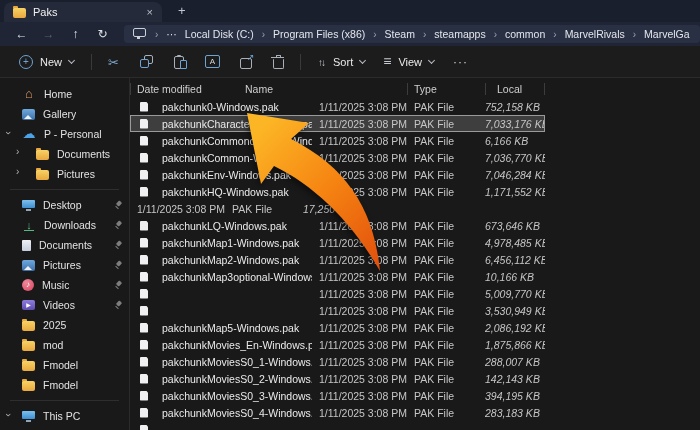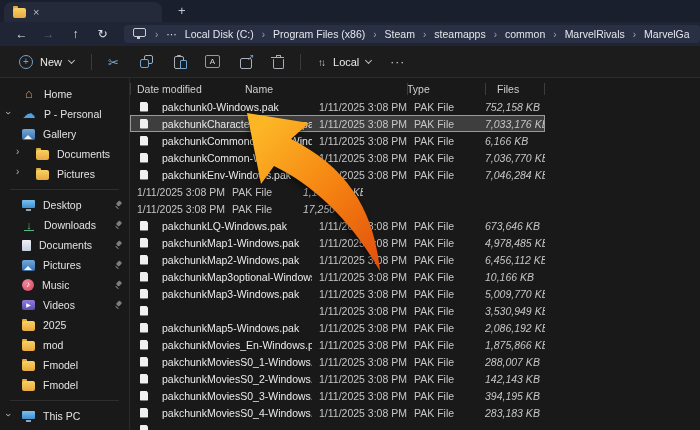--- a/index.html
+++ b/index.html
@@ -99,21 +99,21 @@
   .si-music::before{content:"♪";color:#fff;font-size:8px;line-height:12px;}
   .si-videos{width:13px;height:10px;background:linear-gradient(#8f7ddd,#5f4cb0);border-radius:2px;}
   .si-videos::before{content:"▶";color:#fff;font-size:6px;line-height:10px;}
 
   
   .content{flex:1;position:relative;}
   .list-header{height:18px;margin-top:2px;display:flex;align-items:center;font-size:10.5px;color:#cfcfcf;position:relative;width:415px;}
   .lh-cell{position:relative;height:100%;display:flex;align-items:center;box-sizing:border-box;}
   .lh-cell.name{width:182px;padding-left:20px;}
   .lh-cell.date{width:95px;padding-left:7px;}
-  .lh-cell.type{width:78px;}
+  .lh-cell.type{width:78px;padding-left:7px;}
   .lh-cell.size{width:60px;padding-left:12px;}
   .lh-cell.date::before,.lh-cell.type::before,.lh-cell.size::before,.lh-end{content:"";position:absolute;top:3px;bottom:3px;width:1px;background:#3c3c3c;left:0;}
   .lh-end{right:0;left:auto;top:3px;bottom:3px;position:absolute;}
   .frow{height:17px;display:flex;align-items:center;font-size:10.5px;width:415px;position:relative;}
   .frow.selected{background:#3e3e3e;outline:1px solid #9a9a9a;outline-offset:-1px;}
   .fcell{box-sizing:border-box;white-space:nowrap;overflow:hidden;}
   .fcell.name{width:182px;display:flex;align-items:center;gap:14px;padding-left:10px;color:#eaeaea;}
   .fcell.date{width:95px;padding-left:7px;color:#c6c6c6;}
   .fcell.type{width:78px;padding-left:7px;color:#c6c6c6;}
   .fcell.size{width:60px;text-align:left;padding-right:5px;color:#c6c6c6;font-style:italic;}
@@ -124,20 +124,21 @@
   .arrow{position:absolute;left:0;top:0;z-index:9;pointer-events:none;filter:drop-shadow(-2px 3px 3px rgba(0,0,0,.45));}
 </style>
 </head>
 <body>
 
 <div class="screen">
 
   <div class="titlebar">
     <div class="tab">
       <span class="si si-folder"></span>
+      <span class="tab-title">Paks</span>
       <span class="tab-close"></span>
     </div>
     <div class="newtab"></div>
   </div>
 
   <div class="navbar">
     <span class="nav-btn ic-back"></span>
     <span class="nav-btn disabled ic-fwd"></span>
     <span class="nav-btn ic-up"></span>
     <span class="nav-btn ic-refresh"></span>
@@ -179,40 +180,45 @@
         <div class="tb-icon-btn">
           <span class="tbic ic-share"></span>
         </div>
         <div class="tb-icon-btn">
           <span class="tbic ic-trash"></span>
         </div>
       </div>
     <div class="tb-divider"></div>
     <div class="tb-new">
       <span class="tbic ic-sort"></span>
-      <span>Local</span>
+      <span>Sort</span>
+      <span class="caret"></span>
+    </div>
+    <div class="tb-new">
+      <span class="tbic ic-view"></span>
+      <span>View</span>
       <span class="caret"></span>
     </div>
     <div class="tb-more">···</div>
   </div>
 
   <div class="main">
     <div class="sidebar">
         <div class="sb-item">
           <span class="si si-home"></span>
           <span class="sb-label">Home</span>
+        </div>
+        <div class="sb-item">
+          <span class="si si-gallery"></span>
+          <span class="sb-label">Gallery</span>
         </div>
         <div class="sb-item">
           <span class="sb-chev down">›</span>
           <span class="si si-onedrive"></span>
           <span class="sb-label">P - Personal</span>
-        </div>
-        <div class="sb-item">
-          <span class="si si-gallery"></span>
-          <span class="sb-label">Gallery</span>
         </div>
         <div class="sb-item child">
           <span class="sb-chev right">›</span>
           <span class="si si-folder"></span>
           <span class="sb-label">Documents</span>
         </div>
         <div class="sb-item child">
           <span class="sb-chev right">›</span>
           <span class="si si-folder"></span>
           <span class="sb-label">Pictures</span>
@@ -269,21 +275,21 @@
           <span class="sb-chev down">›</span>
           <span class="si si-computer"></span>
           <span class="sb-label">This PC</span>
         </div>
       </div>
     <div class="content">
       <div class="list-header">
         <span class="lh-cell date">Date modified</span>
         <span class="lh-cell name">Name</span>
         <span class="lh-cell type">Type</span>
-        <span class="lh-cell size">Files</span>
+        <span class="lh-cell size">Local</span>
         <span class="lh-end"></span>
       </div>
       <div class="list-body">
           <div class="frow">
             <span class="fcell name">
               <span class="ficon"></span>
               <span class="fname">pakchunk0-Windows.pak</span>
             </span>
             <span class="fcell date">1/11/2025 3:08 PM</span>
             <span class="fcell type">PAK File</span>
@@ -319,20 +325,24 @@
           <div class="frow">
             <span class="fcell name">
               <span class="ficon"></span>
               <span class="fname">pakchunkEnv-Windows.pak</span>
             </span>
             <span class="fcell date">1/11/2025 3:08 PM</span>
             <span class="fcell type">PAK File</span>
             <span class="fcell size">7,046,284 KB</span>
           </div>
           <div class="frow">
+            <span class="fcell name">
+              <span class="ficon"></span>
+              <span class="fname">pakchunkHQ-Windows.pak</span>
+            </span>
             <span class="fcell date">1/11/2025 3:08 PM</span>
             <span class="fcell type">PAK File</span>
             <span class="fcell size">1,171,552 KB</span>
           </div>
           <div class="frow">
             <span class="fcell date">1/11/2025 3:08 PM</span>
             <span class="fcell type">PAK File</span>
             <span class="fcell size">17,250 KB</span>
           </div>
           <div class="frow">
@@ -367,21 +377,20 @@
               <span class="ficon"></span>
               <span class="fname">pakchunkMap3optional-Windows.pak</span>
             </span>
             <span class="fcell date">1/11/2025 3:08 PM</span>
             <span class="fcell type">PAK File</span>
             <span class="fcell size">10,166 KB</span>
           </div>
           <div class="frow">
             <span class="fcell name">
               <span class="ficon"></span>
-              <span class="fname">pakchunkMap3-Windows.pak</span>
             </span>
             <span class="fcell date">1/11/2025 3:08 PM</span>
             <span class="fcell type">PAK File</span>
             <span class="fcell size">5,009,770 KB</span>
           </div>
           <div class="frow">
             <span class="fcell name">
               <span class="ficon"></span>
             </span>
             <span class="fcell date">1/11/2025 3:08 PM</span>

